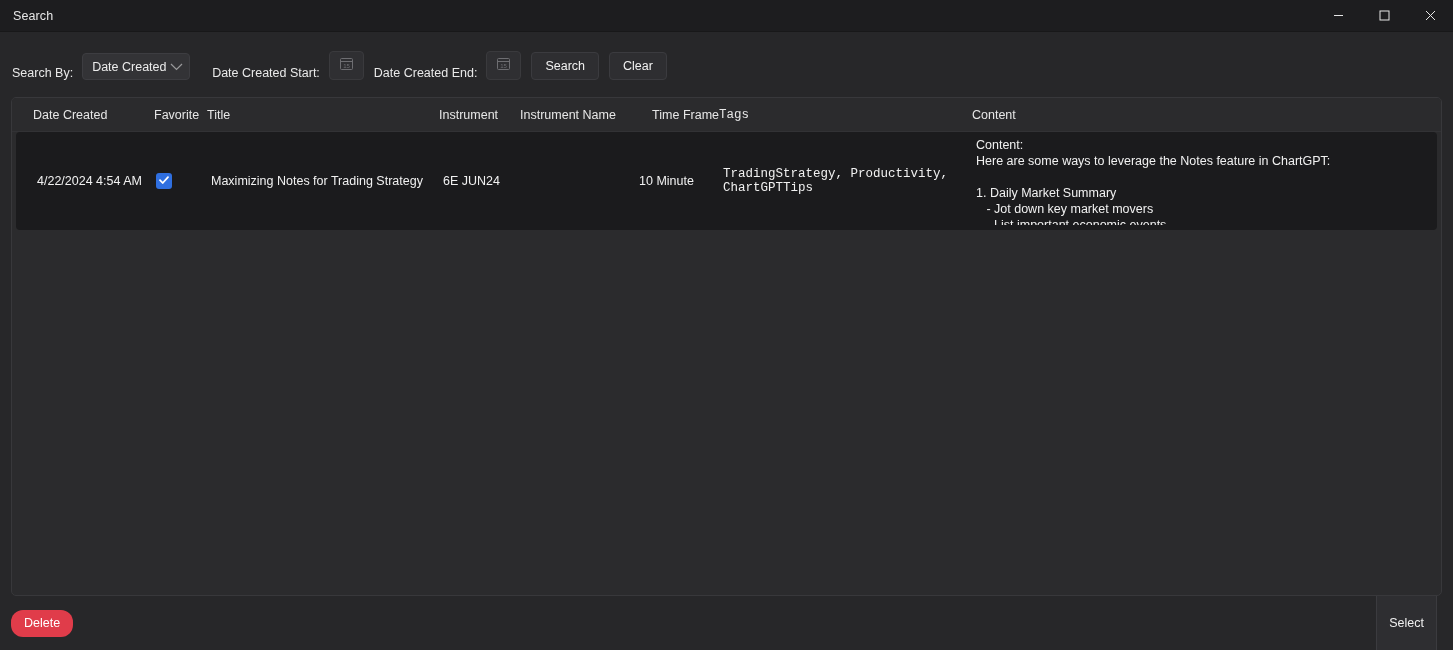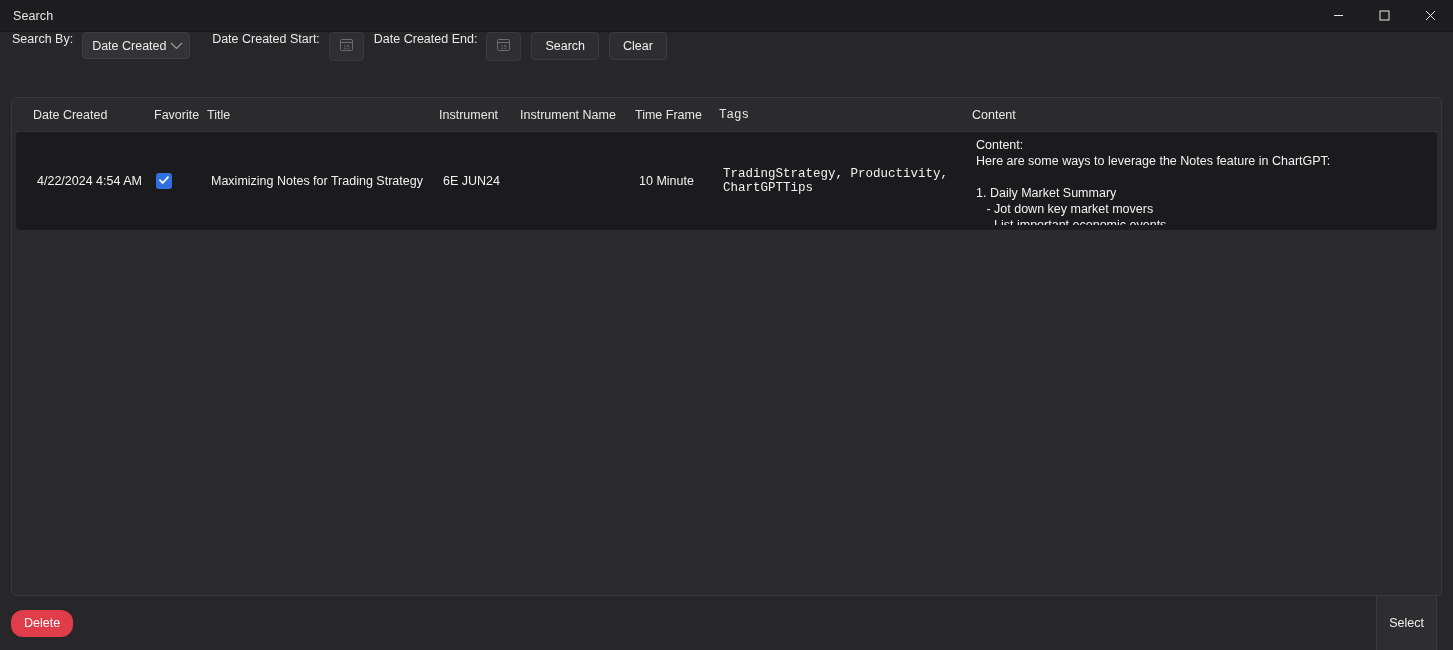--- a/index.html
+++ b/index.html
@@ -54,21 +54,21 @@
     cursor: default;
   }
   .win-btn svg { display: block; }
 
   
   .toolbar {
     height: 48px;
     min-height: 48px;
     background: #272729;
     display: flex;
-    align-items: flex-start;
+    align-items: flex-end;
     padding-left: 12px;
     gap: 0px;
   }
   .tb-label {
     font-size: 12.5px;
     color: #e9e9e9;
     margin-right: 9px;
     white-space: nowrap;
   }
   .combo {
@@ -153,21 +153,21 @@
     color: #f1f1f1;
     position: relative;
   }
 
   
   .c-date  { width: 130px; padding-left: 20px; box-sizing: border-box; }
   .c-fav   { width: 65px;  padding-left: 0px;  box-sizing: border-box; }
   .c-title { width: 232px; box-sizing: border-box; }
   .c-inst  { width: 81px;  box-sizing: border-box; }
   .c-instn { width: 115px; box-sizing: border-box; }
-  .c-time  { width: 84px;  box-sizing: border-box; }
+  .c-time  { width: 84px;  box-sizing: border-box; text-align: right; }
   .c-tags  { width: 253px; box-sizing: border-box; font-family: Liberation Mono, monospace; }
   .c-cont  { flex: 1 1 auto; box-sizing: border-box; }
 
   .grid-header .c-date  { padding-left: 21px; }
   .grid-header .c-fav   { padding-left: 12px; }
   .grid-header .c-inst  { padding-left: 0px; }
 
   .grid-row .c-date  { padding-left: 21px; }
   .grid-row .c-fav   { padding-left: 10px; }
 

